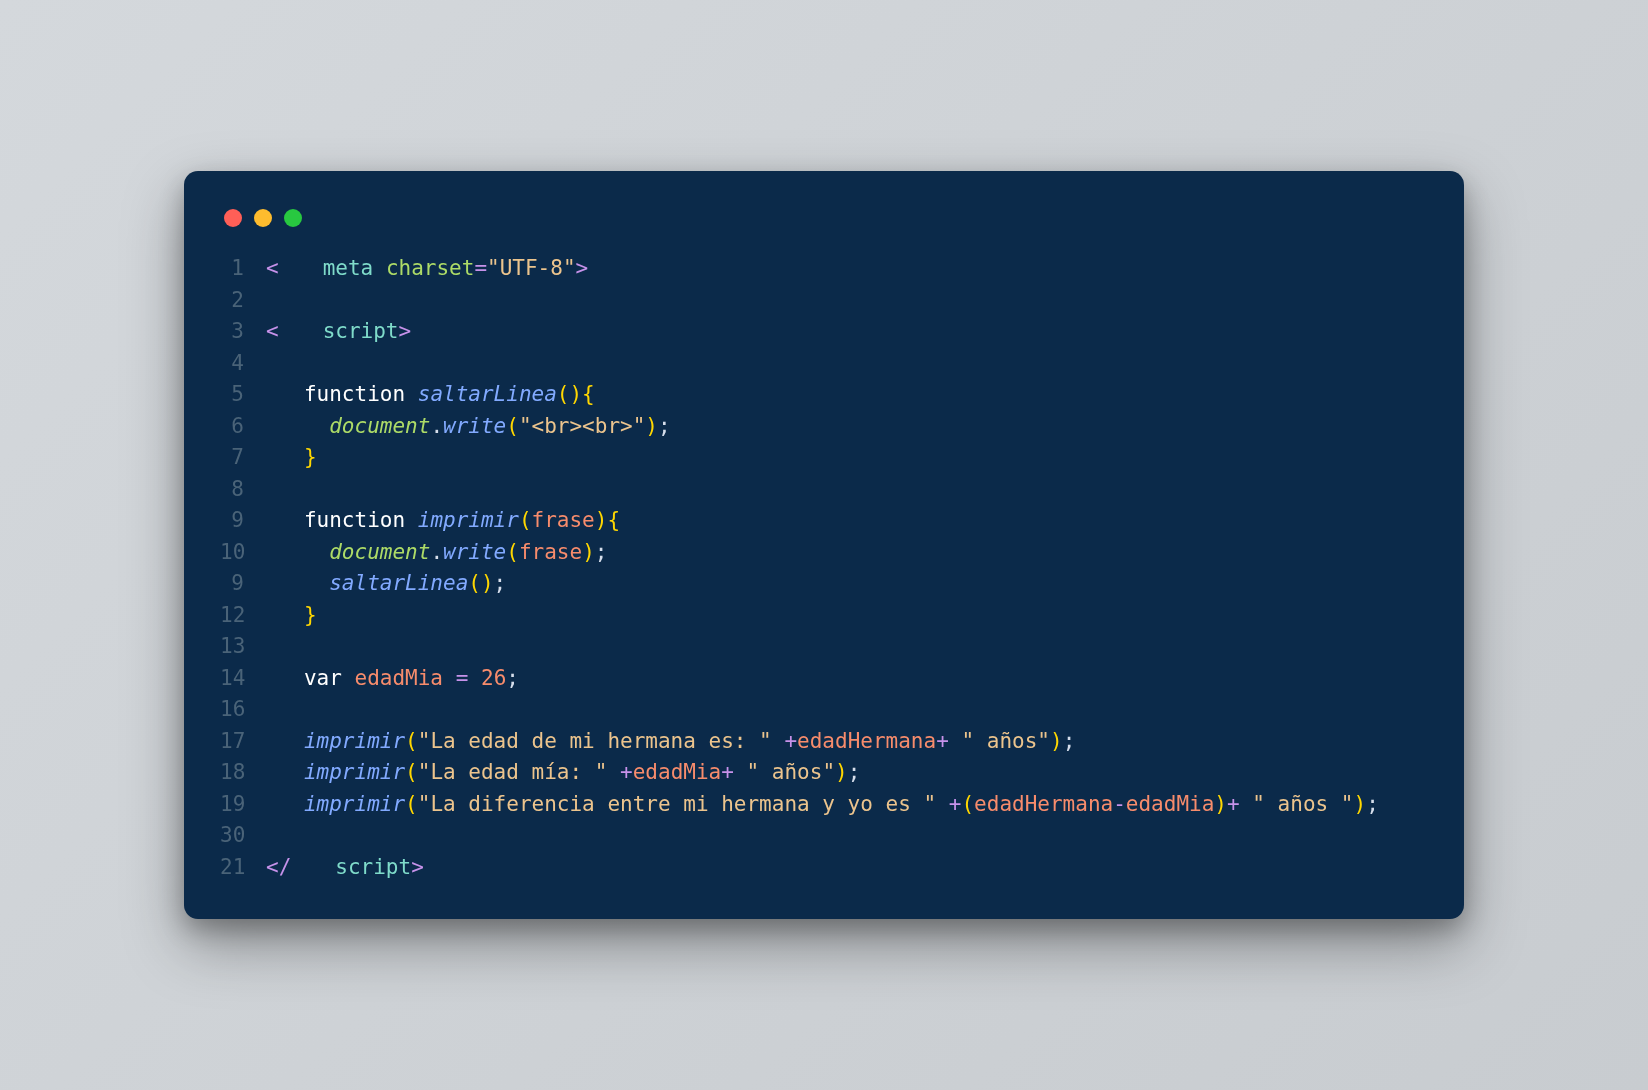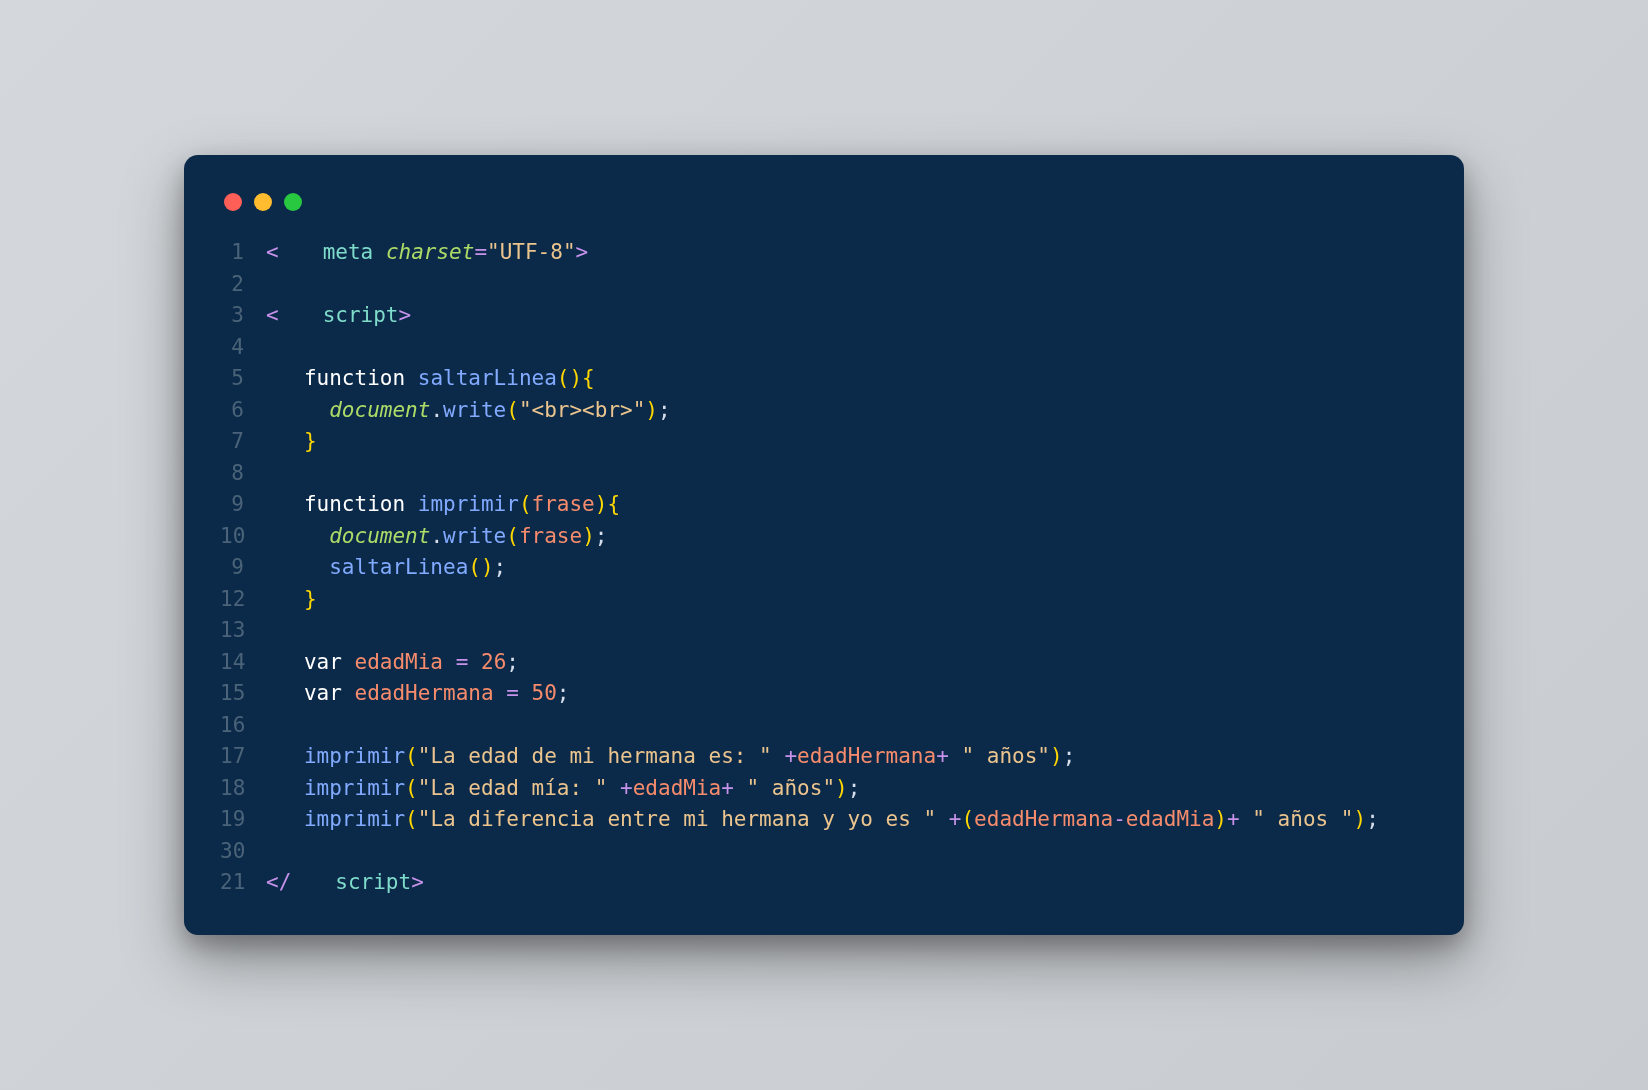--- a/index.html
+++ b/index.html
@@ -44,26 +44,26 @@
   .ln {
     width: 46px;
     text-align: right;
     color: #4a6378;
     padding-right: 22px;
     flex-shrink: 0;
     user-select: none;
   }
   .code { color: #d6deeb; }
   .tag   { color: #7fdbca; padding-left: 44px; }      
-  .attr  { color: #addb67; font-style: italic; }      
+  .attr  { color: #addb67; }      
   .punct { color: #d6deeb; }      
   .op    { color: #c792ea; }      
   .str   { color: #ecc48d; }      
   .kw    { color: #ffffff; }      
-  .fn    { color: #82aaff; }      
+  .fn    { color: #82aaff; font-style: italic; }      
   .obj   { color: #addb67; font-style: italic; }      
   .var   { color: #f78c6c; }      
   .num   { color: #f78c6c; }      
   .angle { color: #c792ea; }      
   .paren { color: #ffd700; }      
   .brace { color: #ffd700; }      
   .plus  { color: #c792ea; }      
 </style>
 </head>
 <body>
@@ -82,21 +82,20 @@
       <div class="line"><span class="ln">5</span><span class="code"><span class="code">   </span><span class="kw">function </span><span class="fn">saltarLinea</span><span class="paren">()</span><span class="brace">{</span></span></div>
       <div class="line"><span class="ln">6</span><span class="code"><span class="code">     </span><span class="obj">document</span><span class="punct">.</span><span class="fn">write</span><span class="paren">(</span><span class="str">"&lt;br&gt;&lt;br&gt;"</span><span class="paren">)</span><span class="punct">;</span></span></div>
       <div class="line"><span class="ln">7</span><span class="code"><span class="code">   </span><span class="brace">}</span></span></div>
       <div class="line"><span class="ln">8</span><span class="code"> </span></div>
       <div class="line"><span class="ln">9</span><span class="code"><span class="code">   </span><span class="kw">function </span><span class="fn">imprimir</span><span class="paren">(</span><span class="var">frase</span><span class="paren">)</span><span class="brace">{</span></span></div>
       <div class="line"><span class="ln">10</span><span class="code"><span class="code">     </span><span class="obj">document</span><span class="punct">.</span><span class="fn">write</span><span class="paren">(</span><span class="var">frase</span><span class="paren">)</span><span class="punct">;</span></span></div>
       <div class="line"><span class="ln">9</span><span class="code"><span class="code">     </span><span class="fn">saltarLinea</span><span class="paren">()</span><span class="punct">;</span></span></div>
       <div class="line"><span class="ln">12</span><span class="code"><span class="code">   </span><span class="brace">}</span></span></div>
       <div class="line"><span class="ln">13</span><span class="code"> </span></div>
       <div class="line"><span class="ln">14</span><span class="code"><span class="code">   </span><span class="kw">var </span><span class="var">edadMia</span><span class="code"> </span><span class="op">=</span><span class="code"> </span><span class="num">26</span><span class="punct">;</span></span></div>
-      <div class="line"><span class="ln">15</span><span class="code"><span class="code">   </span><span class="kw">var </span><span class="var">edadHermana</span><span class="code"> </span><span class="op">=</span><span class="code"> </span><span class="num">50</span><span class="punct">;</span></span></div>
       <div class="line"><span class="ln">16</span><span class="code"> </span></div>
       <div class="line"><span class="ln">17</span><span class="code"><span class="code">   </span><span class="fn">imprimir</span><span class="paren">(</span><span class="str">"La edad de mi hermana es: "</span><span class="code"> </span><span class="plus">+</span><span class="var">edadHermana</span><span class="plus">+</span><span class="code"> </span><span class="str">" años"</span><span class="paren">)</span><span class="punct">;</span></span></div>
       <div class="line"><span class="ln">18</span><span class="code"><span class="code">   </span><span class="fn">imprimir</span><span class="paren">(</span><span class="str">"La edad mía: "</span><span class="code"> </span><span class="plus">+</span><span class="var">edadMia</span><span class="plus">+</span><span class="code"> </span><span class="str">" años"</span><span class="paren">)</span><span class="punct">;</span></span></div>
       <div class="line"><span class="ln">19</span><span class="code"><span class="code">   </span><span class="fn">imprimir</span><span class="paren">(</span><span class="str">"La diferencia entre mi hermana y yo es "</span><span class="code"> </span><span class="plus">+</span><span class="paren">(</span><span class="var">edadHermana</span><span class="plus">-</span><span class="var">edadMia</span><span class="paren">)</span><span class="plus">+</span><span class="code"> </span><span class="str">" años "</span><span class="paren">)</span><span class="punct">;</span></span></div>
       <div class="line"><span class="ln">30</span><span class="code"> </span></div>
       <div class="line"><span class="ln">21</span><span class="code"><span class="angle">&lt;/</span><span class="tag">script</span><span class="angle">&gt;</span></span></div>
     </div>
 </div>
 
 </body></html>

